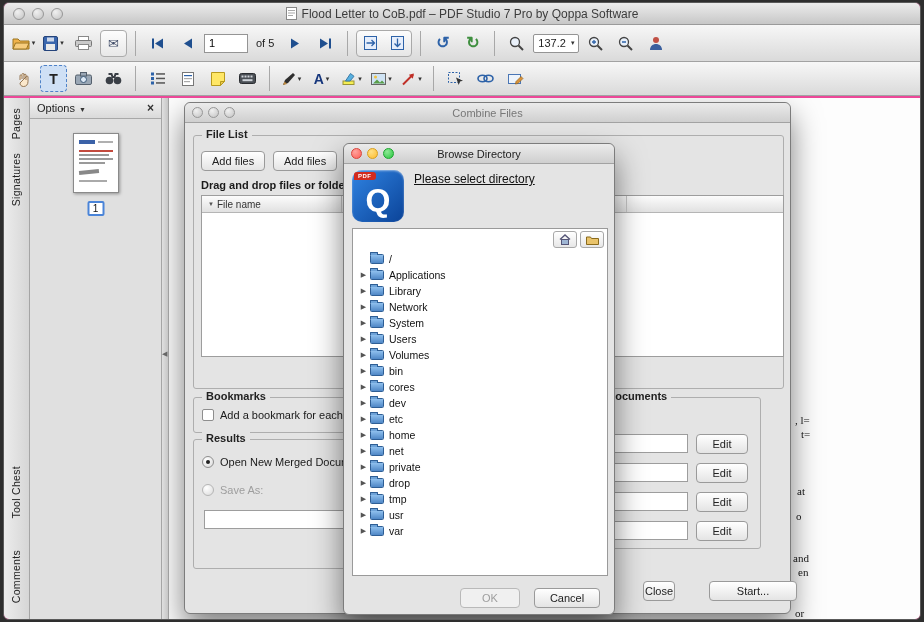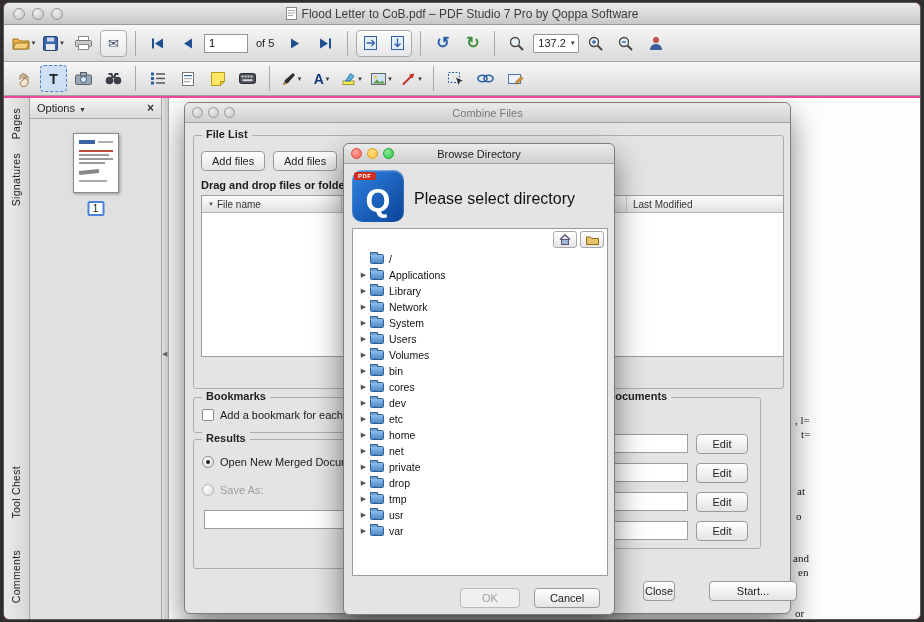--- a/index.html
+++ b/index.html
@@ -105,21 +105,21 @@
   .tfield { background:#fff; border:1px solid #9d9d9d; height:19px; font-size:11px; padding:0 3px;
             font-family:"Liberation Sans",sans-serif; }
 
   
   .qlogo { position:absolute; left:8px; top:26px; width:52px; height:52px; border-radius:10px;
            background:linear-gradient(135deg,#2f83e2,#0b4398); box-shadow:inset 0 1px 2px rgba(255,255,255,.5);
            display:flex; align-items:flex-end; justify-content:center; }
   .qlogo .q { color:#fff; font-size:32px; font-weight:bold; line-height:1; padding-bottom:6px; }
   .qbadge { position:absolute; top:2px; left:2px; background:#d22b1f; color:#fff; font-size:6px;
             font-weight:bold; padding:1px 4px; border-radius:3px 3px 3px 0; letter-spacing:.5px; }
-  .prompt { position:absolute; left:70px; top:46px; font-size:16px; color:#111; }
+  .prompt { position:absolute; left:70px; top:28px; font-size:12px; color:#111;text-decoration:underline; }
   .tree { position:absolute; left:8px; top:84px; width:256px; height:348px; background:#fff;
           border:1px solid #9a9a9a; overflow:hidden; }
   .tree-toolbar { position:absolute; top:2px; right:3px; display:flex; gap:3px; }
   .ttb { width:24px; height:17px; border:1px solid #a8a8a8; border-radius:3px;
          background:linear-gradient(#fff,#e7e7e7); display:flex; align-items:center; justify-content:center; }
   .trows { position:absolute; top:22px; left:4px; right:2px; }
   .trow { display:flex; align-items:center; height:16px; font-size:10.5px; color:#111; white-space:nowrap; }
   .texp { width:13px; font-size:7px; color:#555; text-align:center; flex:none; }
   .trow.root .texp { visibility:hidden; }
   .tfolder { width:14px; height:10px; margin-right:5px; position:relative; flex:none;
@@ -440,23 +440,20 @@
         <span class="draghint" style="left:16px;top:76px">Drag and drop files or folder</span>
         <div class="ftable" style="left:16px;top:92px;width:583px;height:162px">
           <div class="fthead">
             <div class="fth" style="width:140px">
               <span class="sort">▼</span>
               <span>File name</span>
             </div>
             <div class="fth" style="width:285px">
               <span>Fil</span>
             </div>
-            <div class="fth" style="flex:1;border-right:none">
-              <span>Last Modified</span>
-            </div>
           </div>
         </div>
 
         <div class="group" style="left:8px;top:294px;width:412px;height:36px">
           <span class="glabel">Bookmarks</span>
           <div class="row" style="left:8px;top:11px">
             <span class="cb"></span>
             <span>Add a bookmark for each</span>
           </div>
         </div>

